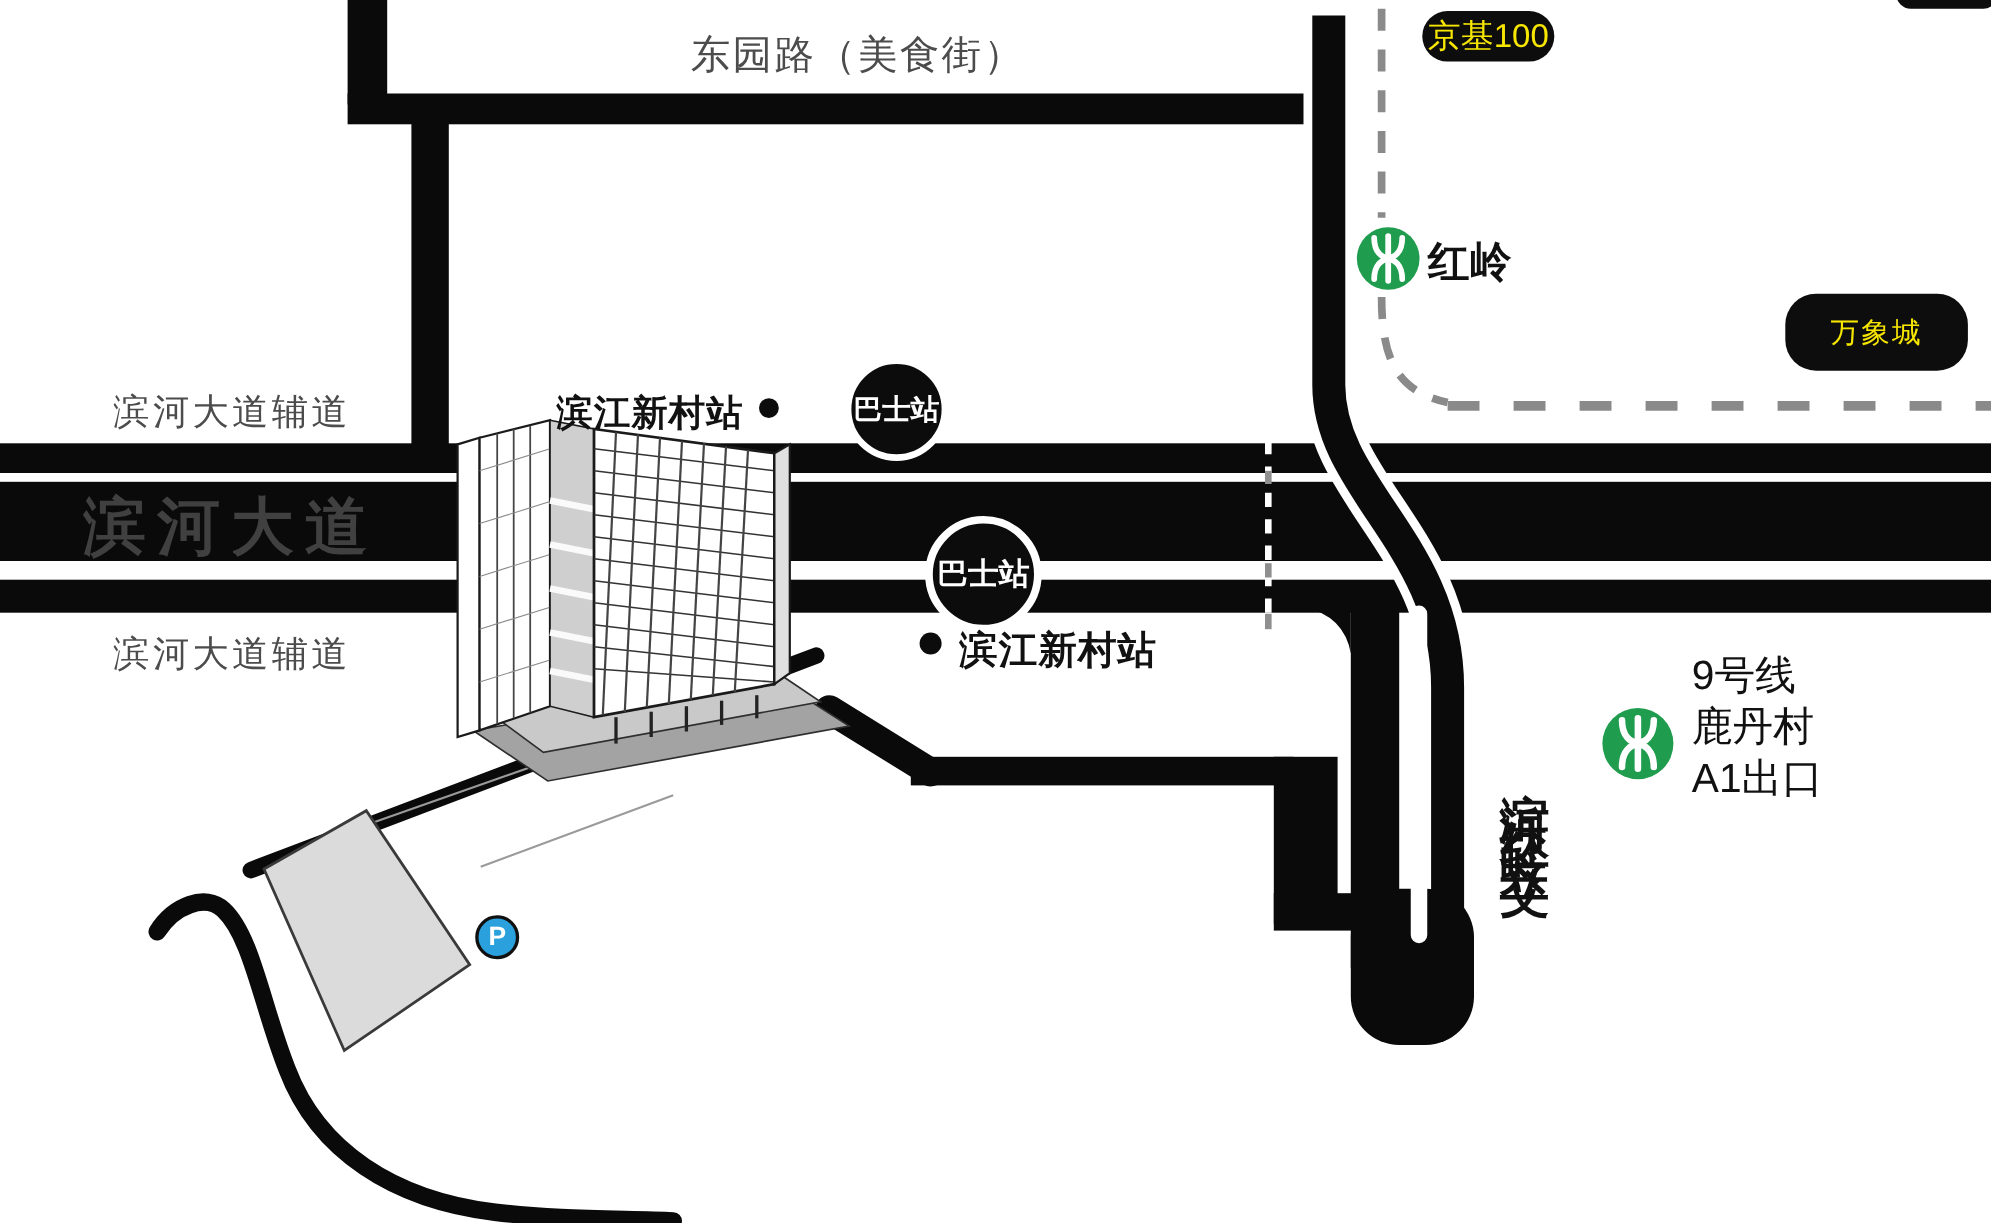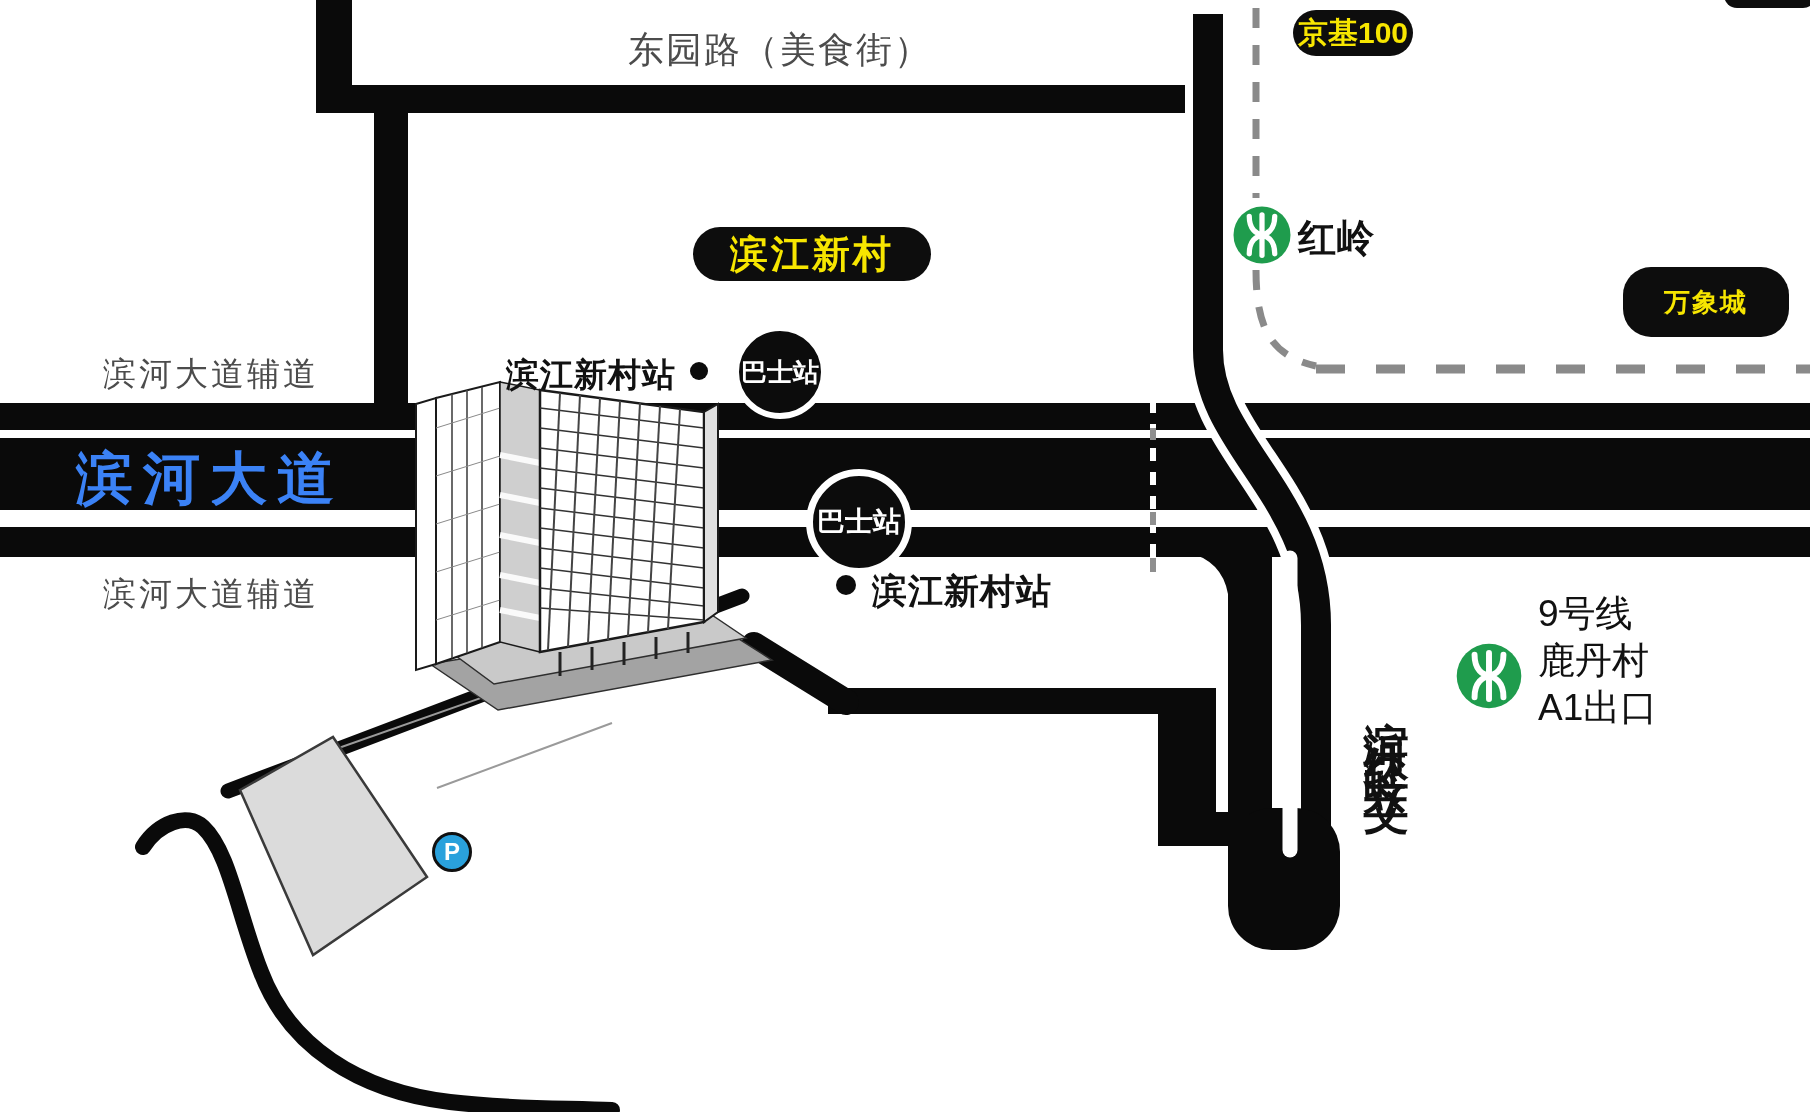--- a/index.html
+++ b/index.html
@@ -1,27 +1,27 @@
 <!DOCTYPE html>
 <html><head>
 <meta charset="utf-8">
 <style>
   html,body{margin:0;padding:0;background:#fff;}
   body{font-family:"Liberation Sans","DejaVu Sans",sans-serif;}
   #map{position:relative;width:1810px;height:1112px;background:#fff;overflow:hidden;}
   #map svg.base{position:absolute;left:0;top:0;}
   .lbl{position:absolute;white-space:nowrap;color:#111;}
   .gray{color:#4c4c4c;}
-  .pill{position:absolute;background:#0d0d0d;color:#F7E600;font-weight:700;
+  .pill{position:absolute;background:#0d0d0d;color:#F7E600;font-weight:400;
         display:flex;align-items:center;justify-content:center;border-radius:28px;}
   .bus-stop{position:absolute;border-radius:50%;background:#0c0c0c;border:6px solid #fff;
-        color:#fff;display:flex;align-items:center;justify-content:center;font-weight:600;}
+        color:#fff;display:flex;align-items:center;justify-content:center;font-weight:600;margin-left:35px;}
   .dot{position:absolute;background:#0c0c0c;border-radius:50%;}
   .metro{position:absolute;}
-  .mainroad-label{position:absolute;color:#3b82f6;font-weight:800;}
+  .mainroad-label{position:absolute;color:#404040;font-weight:800;}
   .vtext{writing-mode:vertical-rl;text-orientation:upright;}
   .parking-icon{position:absolute;width:34px;height:34px;border-radius:50%;
         background:#2AA1DC;border:3px solid #101010;color:#fff;font-weight:900;
         display:flex;align-items:center;justify-content:center;}
 </style>
 </head>
 <body>
 
 <div id="map">
 
@@ -145,21 +145,20 @@
 
     <rect x="1724" y="-18" width="92" height="26" rx="13" fill="#0d0d0d"></rect>
   </svg>
 
   <div class="lbl gray" style="left:595px;top:26px;width:370px;text-align:center;font-size:36px;letter-spacing:2px;">东园路（美食街）</div>
 
   <div class="pill" style="left:1293px;top:10px;width:120px;height:46px;font-size:30px;">京基100</div>
 
   <div class="pill" style="left:1623px;top:267px;width:166px;height:70px;font-size:26px;letter-spacing:2px;">万象城</div>
 
-  <div class="pill" style="left:693px;top:227px;width:238px;height:54px;font-size:38px;letter-spacing:3px;">滨江新村</div>
 
   <div class="metro" style="left:1232px;top:205px;">
     <svg width="60" height="60" viewBox="-40 -40 80 80">
       <circle cx="0" cy="0" r="38" fill="#1F9C4D"></circle>
       <g stroke="#fff" stroke-width="7" fill="none" stroke-linecap="round">
         <path d="M-17 -25 C-17 -7 -7 -1 0 -1 C7 -1 17 -7 17 -25"></path>
         <path d="M-17 25 C-17 7 -7 1 0 1 C7 1 17 7 17 25"></path>
         <line x1="0" y1="-27" x2="0" y2="27"></line>
       </g>
     </svg>

